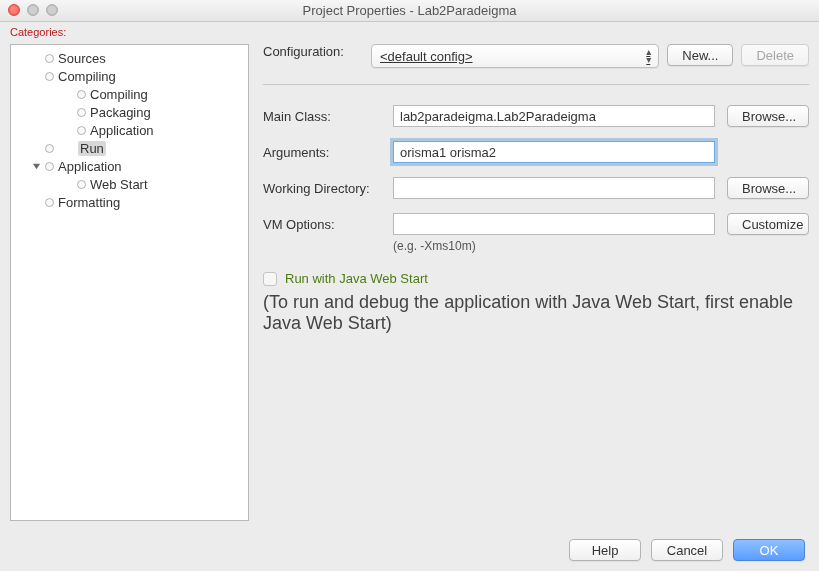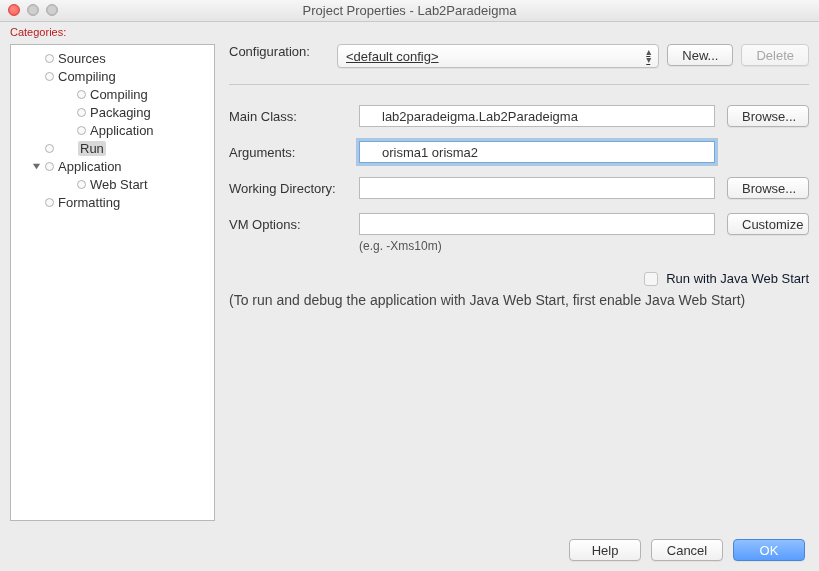--- a/index.html
+++ b/index.html
@@ -48,21 +48,21 @@
   .content {
     position:absolute;
     top: 44px;
     left: 10px;
     right: 10px;
     bottom: 50px;
     display:flex;
     gap: 14px;
   }
   .tree-pane {
-    width: 205px;
+    width: 239px;
     border: 1px solid #b8b8b8;
     background: #fff;
     overflow: auto;
     padding: 4px 0;
   }
   .main-pane {
     flex:1;
     display:flex;
     flex-direction:column;
   }
@@ -147,49 +147,48 @@
     align-items:center;
     gap:12px;
     margin-bottom:14px;
   }
   .form-row .flabel { width:118px; }
   .textfield {
     flex:1;
     height:22px;
     border:1px solid #bababa;
     background:#fff;
-    padding:0 22px;
+    padding:0 6px;
     font-size:13px;
     color:#333;
     outline:none;
   }
   .textfield.focused {
     border-color:#6fa8e6;
     box-shadow:0 0 0 3px rgba(94,158,214,0.45);
   }
   .fbtn { width:82px; }
   .hint {
     font-size:12px;
     color:#555;
     margin-left:130px;
     margin-top:-10px;
     margin-bottom:18px;
   }
   .checkbox-row {
     display:flex;
     align-items:center;
     gap:8px;
-    color:#0f172a;
+    color:#4d7c0f;
     margin-bottom:6px;
-    justify-content:flex-end;
   }
   .checkbox-row .cb {
     width:14px;height:14px;border:1px solid #c4c4c4;border-radius:3px;background:#f6f6f6;
   }
-  .note { color:#444; font-size:14px; }
+  .note { color:#444; font-size:18px; }
   .footer {
     position:absolute;
     bottom:10px;
     right:14px;
     display:flex;
     gap:10px;
   }
   .footer .btn { min-width:72px; }
 </style>
 </head>

